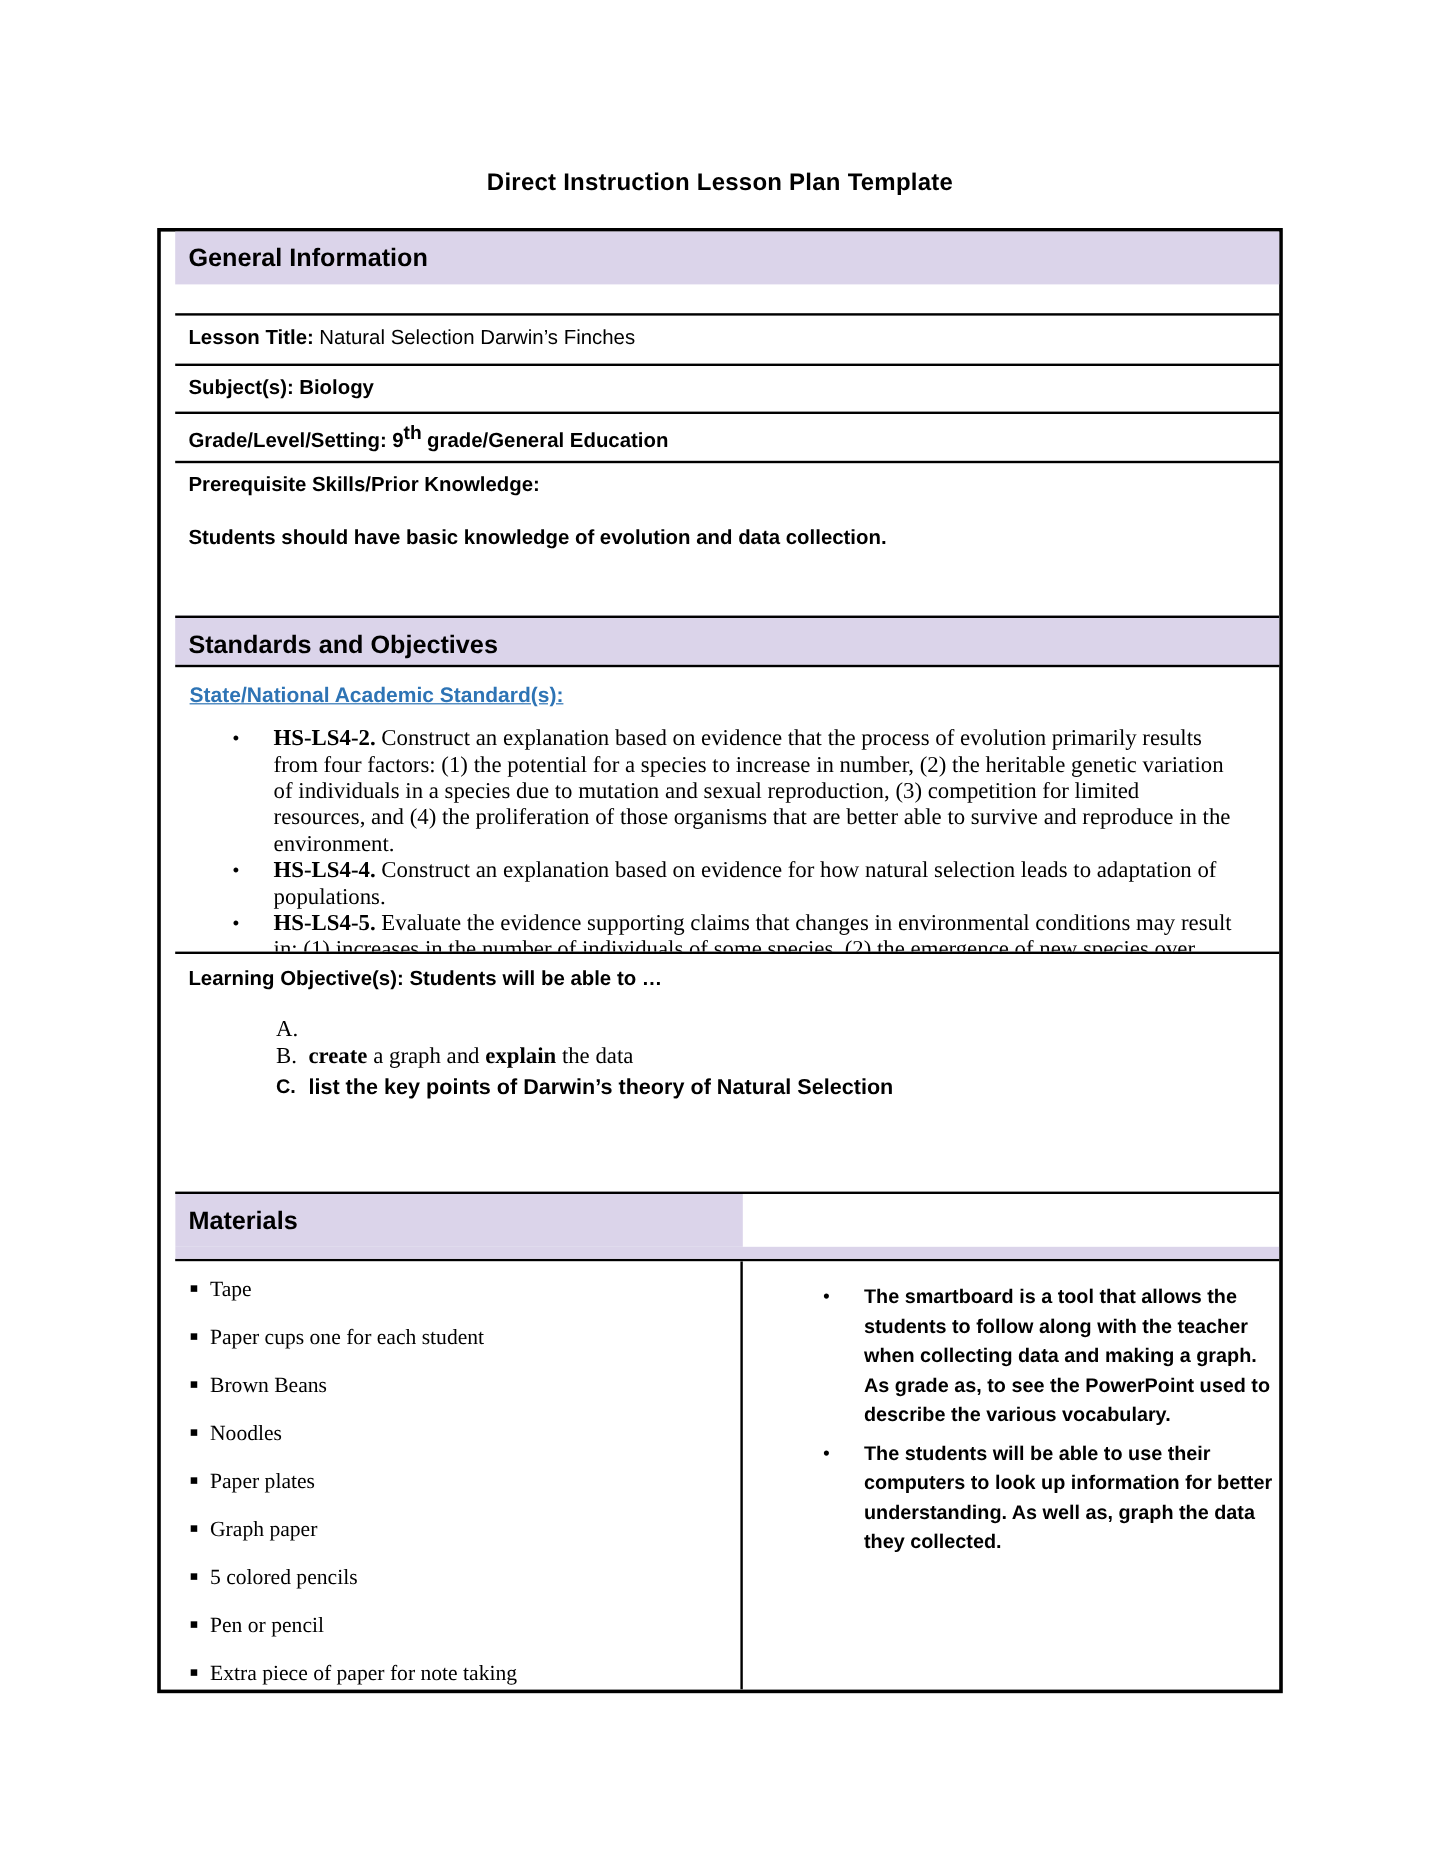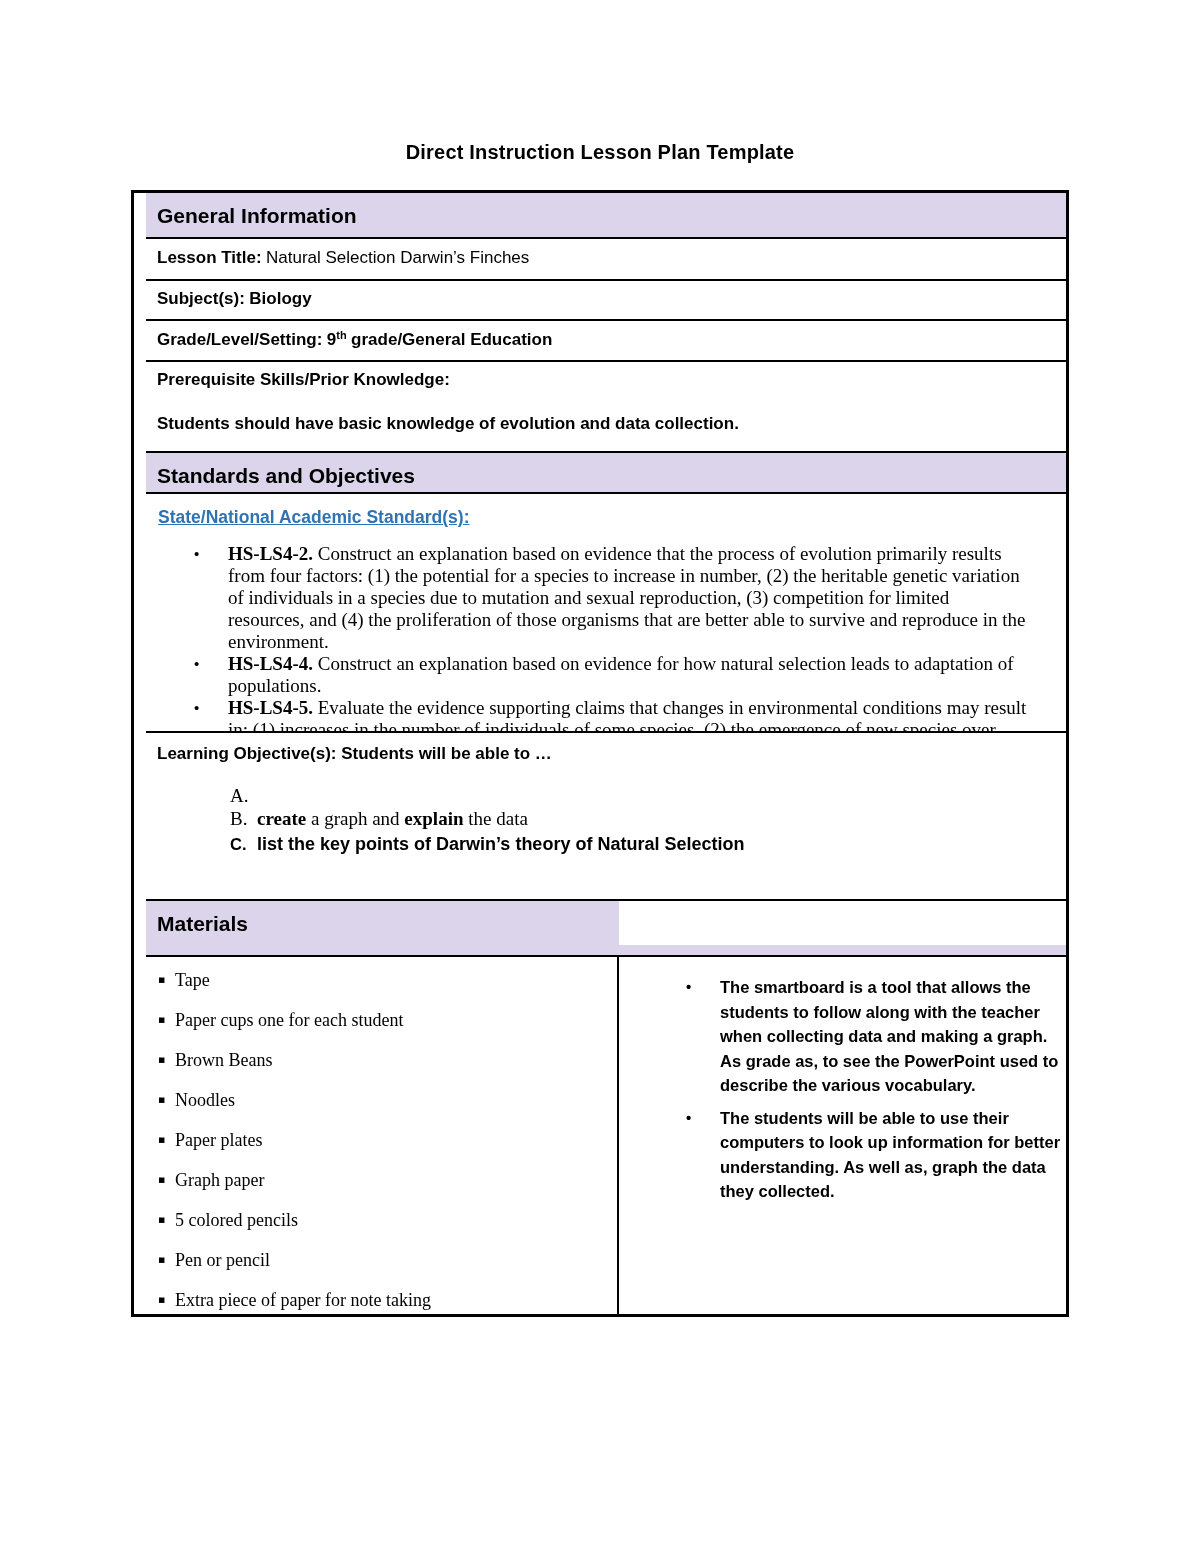--- a/index.html
+++ b/index.html
@@ -22,29 +22,29 @@
     border:3px solid var(--bd);background:#fff;padding-left:12px;
   }
   .tr{border-top:2px solid var(--bd);overflow:hidden;}
   .tr:first-child{border-top:none;}
   .sec-header{
     background:var(--hdr-bg);font-size:21px;font-weight:bold;
     padding:8px 11px 0 11px;line-height:30px;
   }
   .h-gi{height:44px;}
   .h-std{height:41px;}
-  .row-lesson{height:42px;padding:9px 11px;}
+  .row-lesson{height:42px;padding:9px 11px;margin-top:24px;}
   .row-subject{height:40px;padding:8px 11px;}
   .row-grade{height:41px;padding:8px 11px;}
-  .row-prereq{height:91px;padding:8px 11px;}
+  .row-prereq{height:129px;padding:8px 11px;}
   .row-standards{height:239px;padding:13px 12px 0 12px;}
-  .row-objectives{height:168px;padding:11px 11px 0 11px;}
+  .row-objectives{height:200px;padding:11px 11px 0 11px;}
   .lbl{font-weight:bold;font-size:17px;}
   .val-plain{font-weight:normal;font-size:17px;}
-  sup.grade-sup{font-size:11px;font-weight:bold;}
+  sup.grade-sup{font-size:16px;font-weight:bold;}
   .prereq-body{margin:24px 0 0 0;font-weight:bold;font-size:17px;}
   .std-link{
     color:var(--link);text-decoration:underline;font-weight:bold;font-size:17.5px;
     cursor:pointer;display:inline-block;
   }
   #standards-list{margin-top:15px;}
   .std-item{
     display:flex;font-family:"Liberation Serif","DejaVu Serif",serif;
     font-size:19px;line-height:22px;
   }

